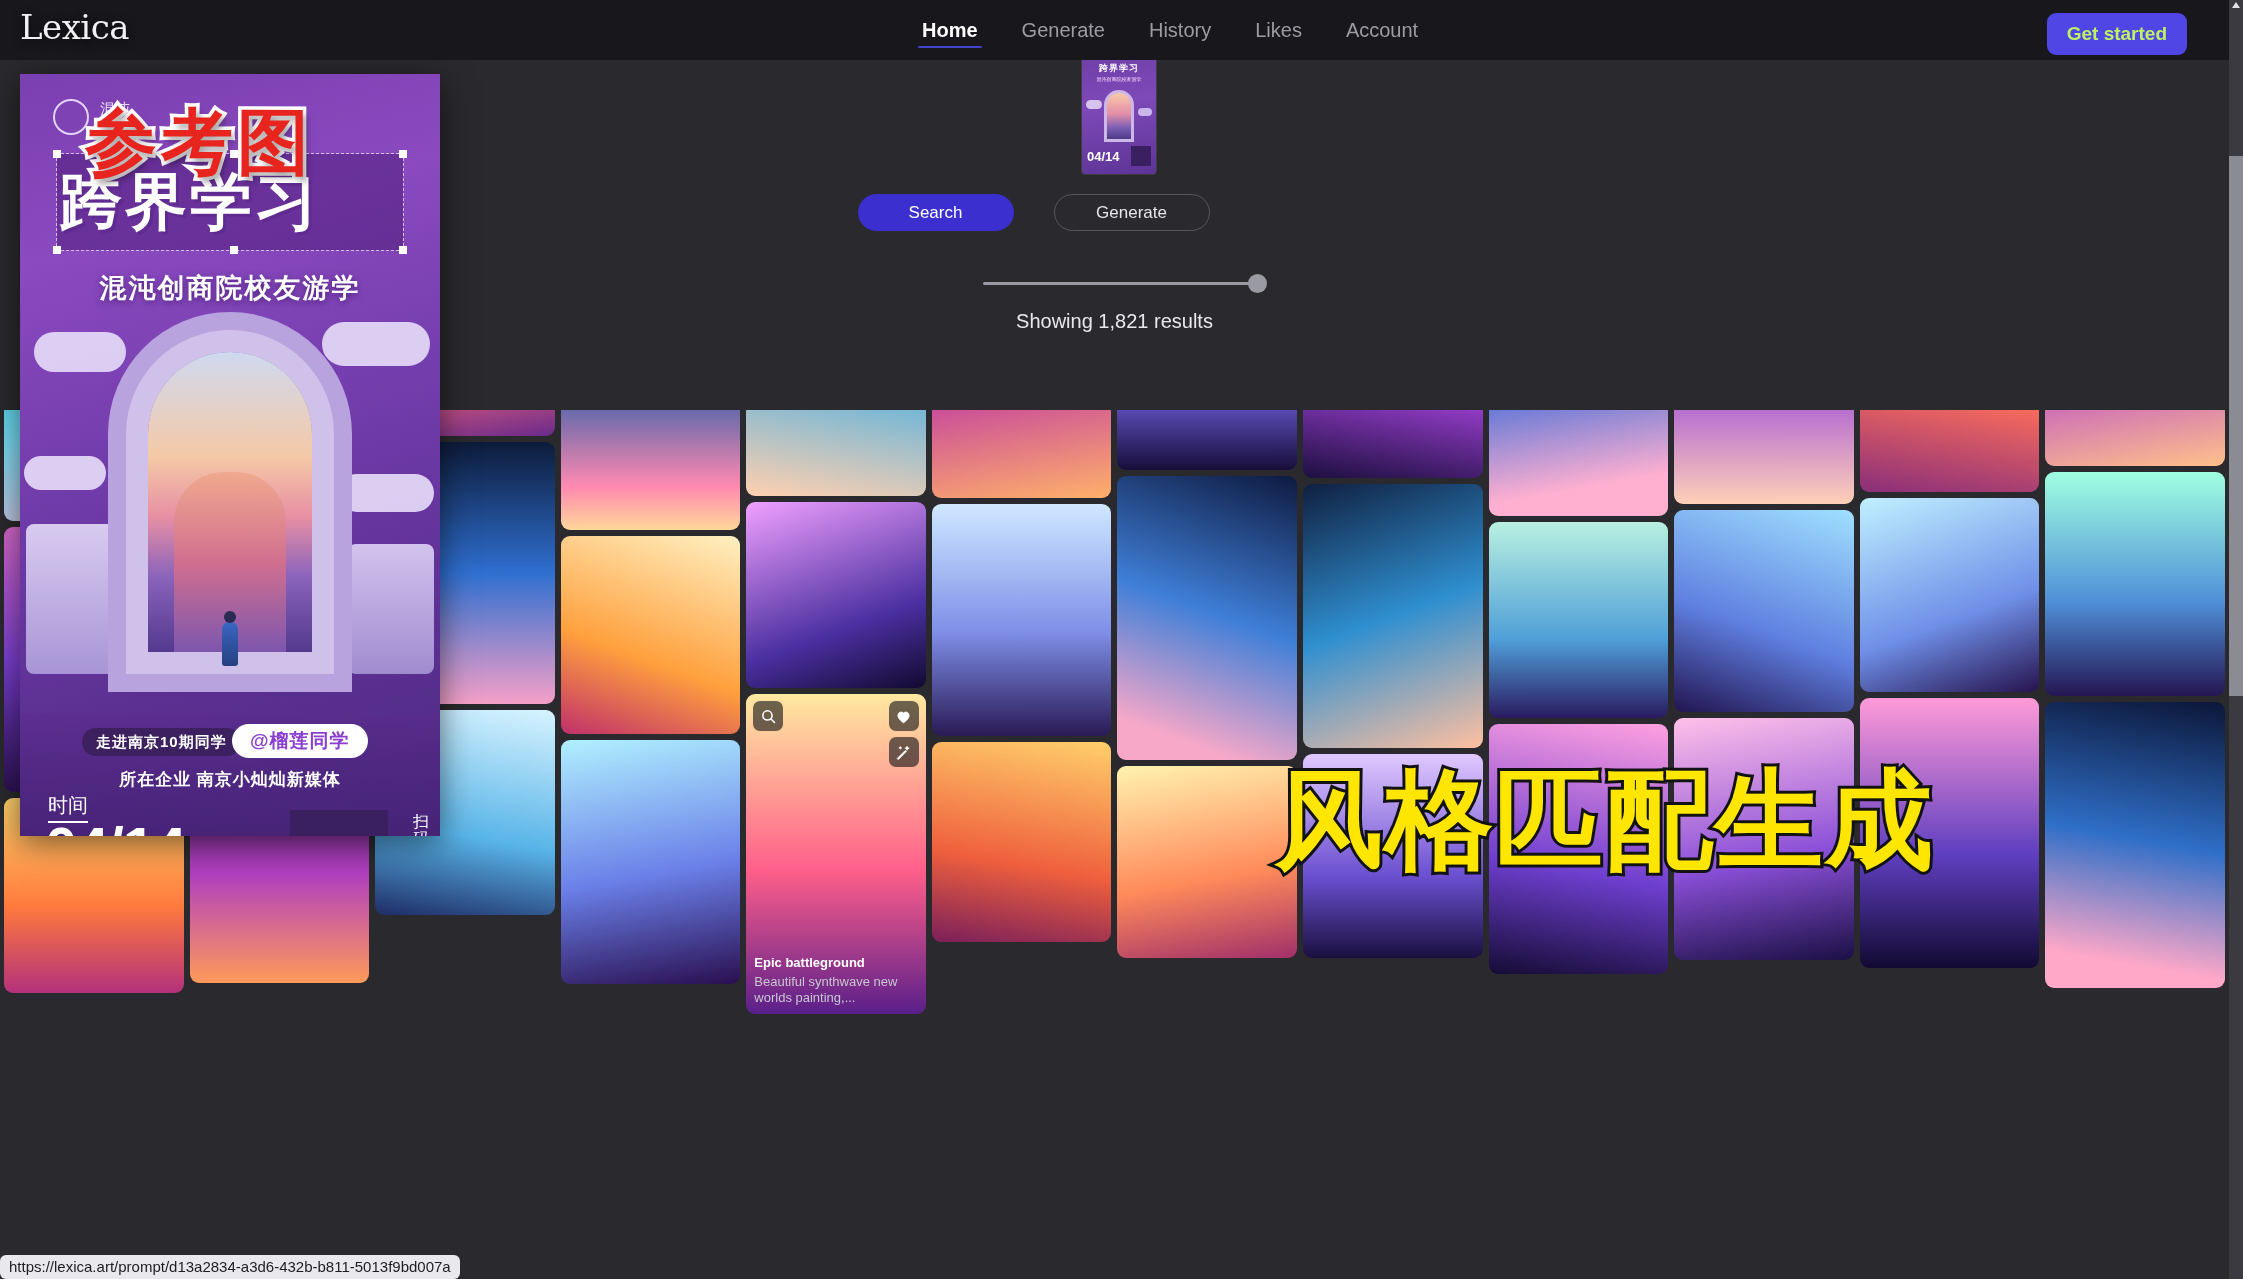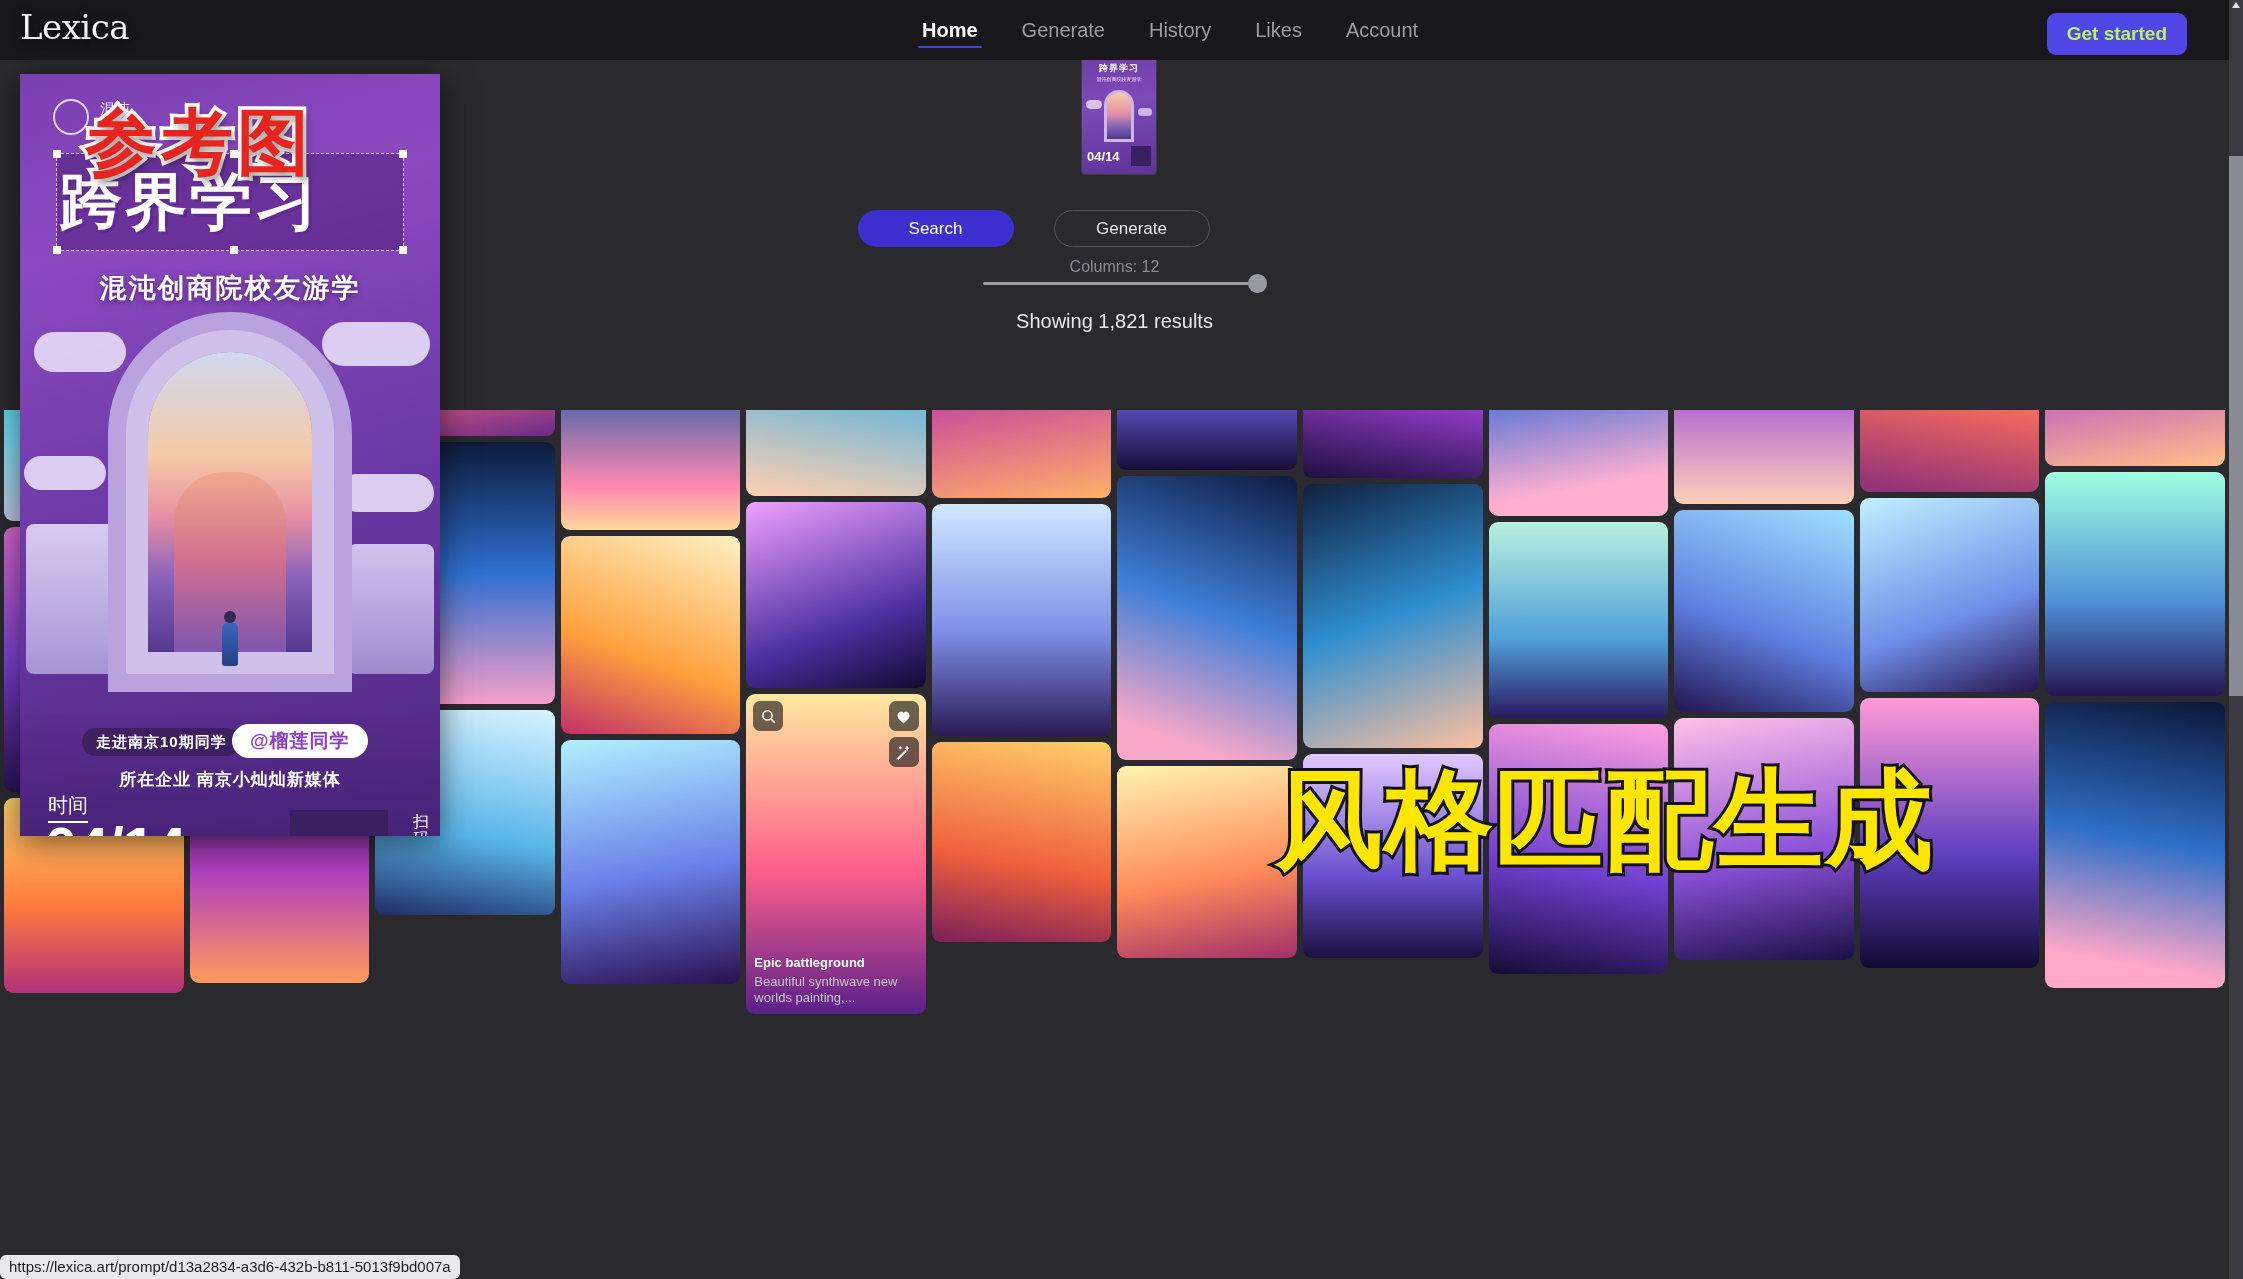--- a/index.html
+++ b/index.html
@@ -56,21 +56,21 @@
     position:absolute; left:50%; transform:translateX(-50%); top:34px; width:30px; height:52px;
     border-radius:15px 15px 0 0;
     background:linear-gradient(180deg,#f8c9a8,#e48fa8 45%,#7c5fb5 75%,#4d3a88);
     border:3px solid #cdb7e8;
   }
   .thumb .t-date { position:absolute; left:5px; bottom:10px; color:#fff; font-size:13px; font-weight:bold;}
   .thumb .t-qr { position:absolute; right:5px; bottom:8px; width:20px; height:20px; background:#3a2060; }
   .thumb .t-cloud1 { position:absolute; left:4px; top:44px; width:16px; height:9px; border-radius:8px; background:#d6c4ee;}
   .thumb .t-cloud2 { position:absolute; right:4px; top:52px; width:14px; height:8px; border-radius:8px; background:#cbb6ea;}
 
-  .btn-row { position: absolute; top: 150px; left: 0; width: 2067px; display: flex; justify-content: center; gap: 40px; }
+  .btn-row { position: absolute; top: 134px; left: 0; width: 2067px; display: flex; justify-content: center; gap: 40px; }
   .btn-search {
     width: 156px; height: 37px; border-radius: 19px; border: none;
     background: #3b2fcf; color: #fff; font-size: 17px; cursor: pointer;
   }
   .btn-generate {
     width: 156px; height: 37px; border-radius: 19px;
     background: transparent; border: 1px solid #55555e; color: #e6e6ea;
     font-size: 17px; cursor: pointer;
   }
 
@@ -307,21 +307,20 @@
         <div class="t-date">04/14</div>
         <div class="t-qr"></div>
       </div>
     </div>
 
     <div class="btn-row">
       <button class="btn-search">Search</button>
       <button class="btn-generate">Generate</button>
     </div>
 
-    <div class="cols-label">Columns: 12</div>
 
     <div class="slider-track">
       <div class="slider-thumb"></div>
     </div>
 
     <div class="results">Showing 1,821 results</div>
   </div>
 
   <div class="header">
     <div class="logo">Lexica</div>

